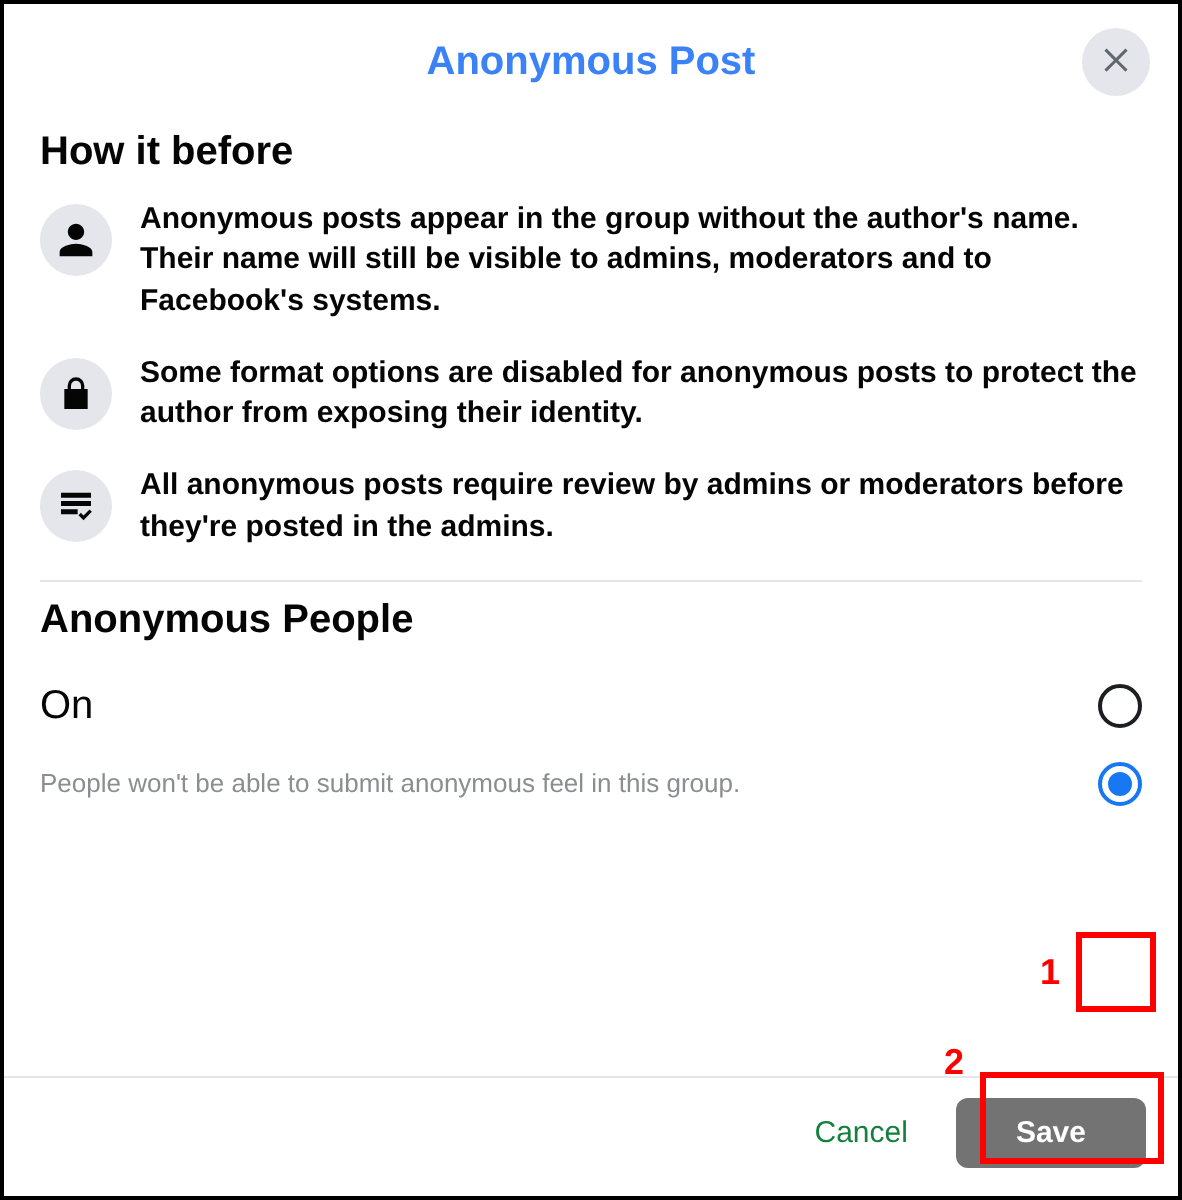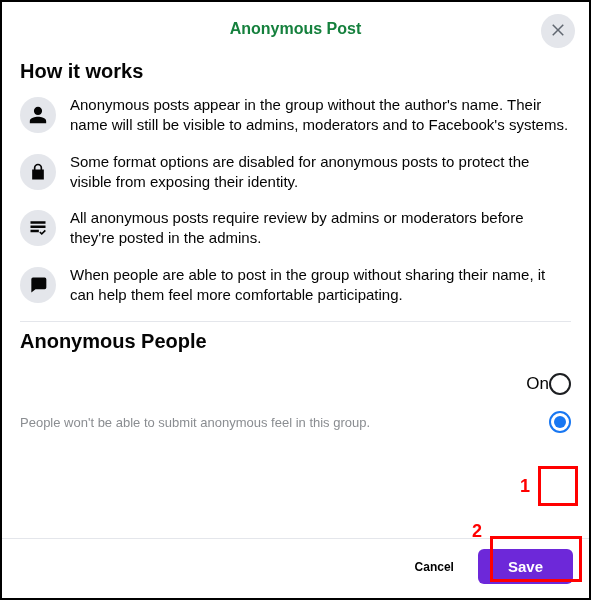--- a/index.html
+++ b/index.html
@@ -17,23 +17,23 @@
     height: 100%;
     display: flex;
     flex-direction: column;
   }
   .header {
     position: relative;
     text-align: center;
     padding: 18px 0 14px 0;
   }
   .header h1 {
-    font-size: 16px;
+    font-size: 20px;
     font-weight: 700;
-    color: #15803d;
+    color: #3b82f6;
   }
   .close-btn {
     position: absolute;
     right: 14px;
     top: 12px;
     width: 34px;
     height: 34px;
     border-radius: 50%;
     background: #e4e6eb;
     display: flex;
@@ -69,40 +69,40 @@
     align-items: center;
     justify-content: center;
     margin-top: 2px;
   }
   .icon-circle svg { width: 20px; height: 20px; fill: #050505; }
   .info-text {
     font-size: 15px;
     line-height: 1.35;
     color: #050505;
     flex: 1;
+    font-weight: bold;
   }
   hr.sep {
     border: none;
     border-top: 1px solid #e4e6eb;
     margin: 4px 0 4px 0;
   }
   .option-row {
     display: flex;
     align-items: center;
     justify-content: space-between;
     padding: 8px 0 8px 0;
     cursor: pointer;
   }
   .option-text { flex: 1; }
   .option-title {
-    font-size: 17px;
+    font-size: 20px;
     color: #050505;
     font-weight: 400;
     margin-bottom: 0px;
-    text-align: right;
   }
   .option-desc {
     font-size: 13px;
     color: #8a8d91;
   }
   .radio {
     width: 22px;
     height: 22px;
     border: 2px solid #1c1e21;
     border-radius: 50%;
@@ -126,29 +126,29 @@
     border-top: 1px solid #e4e6eb;
     padding: 10px 16px 14px 0;
     display: flex;
     justify-content: flex-end;
     align-items: center;
     gap: 10px;
   }
   .btn-cancel {
     background: transparent;
     border: none;
-    color: #000000;
-    font-size: 12px;
-    font-weight: 700;
+    color: #15803d;
+    font-size: 15px;
+    font-weight: 400;
     padding: 8px 14px;
     border-radius: 6px;
     cursor: pointer;
   }
   .btn-save {
-    background: #6d28d9;
+    background: #737373;
     border: none;
     color: #fff;
     font-size: 15px;
     font-weight: 600;
     padding: 9px 30px;
     border-radius: 6px;
     cursor: pointer;
   }
   
   .anno-box {
@@ -175,57 +175,49 @@
       <span>
         <svg viewBox="0 0 24 24">
             <path d="M18.3 5.71 12 12.01l-6.3-6.3-1.41 1.41 6.3 6.3-6.3 6.29 1.41 1.41 6.3-6.29 6.3 6.29 1.41-1.41-6.3-6.29 6.3-6.3z"></path>
           </svg>
       </span>
     </div>
   </div>
 
   <div class="content">
 
-    <div class="section-title">How it works</div>
+    <div class="section-title">How it before</div>
 
     <div class="info-row">
       <div class="icon-circle">
         <svg viewBox="0 0 24 24">
             <path d="M12 12c2.7 0 4.9-2.2 4.9-4.9S14.7 2.2 12 2.2 7.1 4.4 7.1 7.1 9.3 12 12 12zm0 2.2c-3.3 0-9.8 1.6-9.8 4.9v2.7h19.6v-2.7c0-3.3-6.5-4.9-9.8-4.9z"></path>
           </svg>
       </div>
       <div class="info-text">Anonymous posts appear in the group without the author's name. Their name will still be visible to admins, moderators and to Facebook's systems.</div>
     </div>
 
     <div class="info-row">
       <div class="icon-circle">
         <svg viewBox="0 0 24 24">
             <path d="M17 9V7a5 5 0 0 0-10 0v2H5v12h14V9h-2zm-8 0V7a3 3 0 1 1 6 0v2H9z"></path>
           </svg>
       </div>
-      <div class="info-text">Some format options are disabled for anonymous posts to protect the visible from exposing their identity.</div>
+      <div class="info-text">Some format options are disabled for anonymous posts to protect the author from exposing their identity.</div>
     </div>
 
     <div class="info-row">
       <div class="icon-circle">
         <svg viewBox="0 0 24 24">
             <path d="M3 4h18v3H3V4zm0 5h18v3H3V9zm0 5h10v3H3v-3zm13.5 6.5 5-5-1.4-1.4-3.6 3.6-1.6-1.6-1.4 1.4 3 3z"></path>
           </svg>
       </div>
       <div class="info-text">All anonymous posts require review by admins or moderators before they're posted in the admins.</div>
     </div>
 
-    <div class="info-row">
-      <div class="icon-circle">
-        <svg viewBox="0 0 24 24">
-            <path d="M4 3h16a2 2 0 0 1 2 2v10a2 2 0 0 1-2 2H9l-5 4V5a2 2 0 0 1 2-2zm3 5h10v2H7V8zm0 4h7v2H7v-2z"></path>
-          </svg>
-      </div>
-      <div class="info-text">When people are able to post in the group without sharing their name, it can help them feel more comfortable participating.</div>
-    </div>
 
     <hr class="sep">
 
     <div class="section-title">Anonymous People</div>
 
     <div class="option-row">
       <div class="option-text">
         <div class="option-title">On</div>
       </div>
       <div class="radio"></div>

